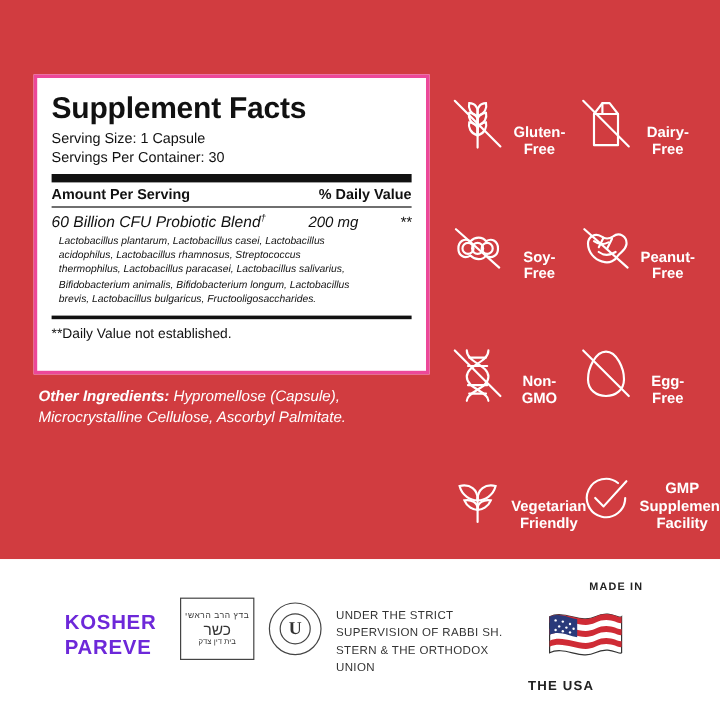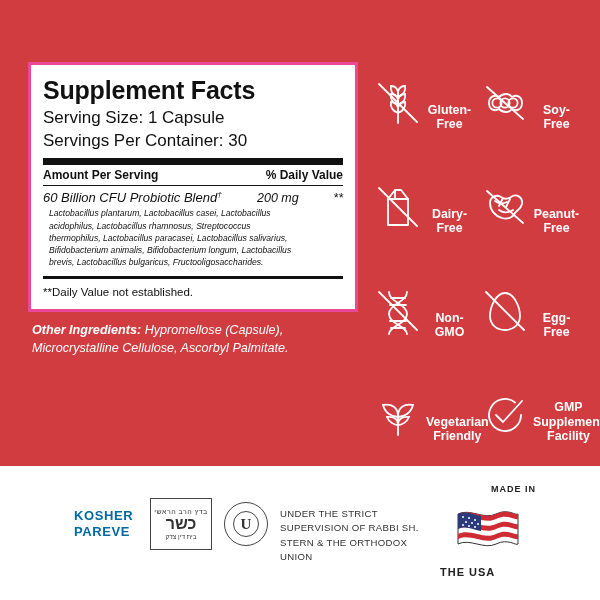--- a/index.html
+++ b/index.html
@@ -25,21 +25,21 @@
   .facts-card {
     position: absolute; left: 28px; top: 62px; width: 330px; height: 250px;
     background: #ffffff;
     border: 3px solid #ec4899;
     padding: 10px 12px 8px 12px;
   }
   .facts-title {
     font-size: 25px; font-weight: bold; color: #111; letter-spacing: -0.2px;
     line-height: 1.05; margin: 2px 0 4px 0;
   }
-  .facts-line { font-size: 17px; color: #111; line-height: 1.35; }
+  .facts-line { font-size: 12px; color: #111; line-height: 1.35; }
   .rule-thick { border-bottom: 7px solid #111; margin: 5px 0 0 0; }
   .rule-med { border-bottom: 3px solid #111; margin: 0; }
   .rule-thin { border-bottom: 1px solid #111; margin: 0; }
   .row-head {
     display: flex; justify-content: space-between; align-items: baseline;
     font-size: 12px; font-weight: bold; color: #111; padding: 3px 0 3px 0;
   }
   .blend-row {
     display: flex; align-items: baseline; padding: 4px 0 1px 0; font-style: italic;
   }
@@ -69,30 +69,30 @@
     display: flex; flex-direction: row; align-items: flex-end; justify-content: flex-start;
     height: 102px;
   }
   .icon-art { height: 58px; display: flex; align-items: center; justify-content: center; }
   .icon-label {
     color: #ffffff; font-size: 12.4px; font-weight: bold; text-align: center;
     line-height: 1.18; margin-top: 2px;
   }
   .kosher-text {
     position: absolute; left: 54px; top: 508px; width: 100px;
-    color: #0369a1; font-size: 13px; font-weight: bold; letter-spacing: 0.6px;
-    line-height: 1.25; text-align: left; margin-left: 20px;
+    color: #6d28d9; font-size: 17px; font-weight: bold; letter-spacing: 0.6px;
+    line-height: 1.25; text-align: left;
   }
   .hebrew-seal {
     position: absolute; left: 150px; top: 498px; width: 62px; height: 52px;
     border: 1.4px solid #444; display: flex; flex-direction: column;
     align-items: center; justify-content: center; color: #333;
   }
   .hebrew-seal .heb-top { font-size: 7px; letter-spacing: 0.5px; }
-  .hebrew-seal .heb-mid { font-size: 16px; font-weight: bold; text-align: right; }
+  .hebrew-seal .heb-mid { font-size: 13px; font-weight: normal; text-align: right; }
   .hebrew-seal .heb-bot { font-size: 6.4px; }
   .ou-mark {
     position: absolute; left: 224px; top: 502px; width: 44px; height: 44px;
     border: 1.6px solid #444; border-radius: 50%;
     display: flex; align-items: center; justify-content: center;
     font-size: 21px; font-weight: bold; color: #333;
     font-family: "Liberation Serif", serif;
   }
   .ou-mark .u-inner {
     width: 26px; height: 26px; border: 1.6px solid #444; border-radius: 50%;
@@ -163,41 +163,41 @@
           <path d="M28 38 C22 36 20 31 21 27 C26 27 29 31 28 37"></path>
           <path d="M28 38 C34 36 36 31 35 27 C30 27 27 31 28 37"></path>
           <path d="M9 9 L47 47"></path>
         </svg>
       </div>
       <div class="icon-label">Gluten-Free</div>
     </div>
 
     <div class="icon-cell">
       <div class="icon-art">
+        <svg width="56" height="56" viewBox="0 0 56 56" fill="none" stroke="#ffffff" stroke-width="1.8" stroke-linecap="round" stroke-linejoin="round">
+          <path d="M18 20 L18 46 L38 46 L38 20 L31 11 L25 11 Z"></path>
+          <path d="M18 20 L38 20"></path>
+          <path d="M25 11 L25 20"></path>
+          <path d="M9 9 L47 47"></path>
+        </svg>
+      </div>
+      <div class="icon-label">Dairy-Free</div>
+    </div>
+
+    <div class="icon-cell">
+      <div class="icon-art">
         <svg width="56" height="56" viewBox="0 0 56 56" fill="none" stroke="#ffffff" stroke-width="1.8" stroke-linecap="round">
           <path d="M12 28 C12 22 17 19 22 22 C26 18 32 18 35 22 C40 19 45 22 45 28 C45 34 40 37 35 34 C32 38 26 38 22 34 C17 37 12 34 12 28 Z"></path>
           <circle cx="20" cy="28" r="4.6"></circle>
           <circle cx="28" cy="28" r="4.6"></circle>
           <circle cx="36" cy="28" r="4.6"></circle>
           <path d="M10 12 L46 44"></path>
         </svg>
       </div>
       <div class="icon-label">Soy-Free</div>
-    </div>
-
-    <div class="icon-cell">
-      <div class="icon-art">
-        <svg width="56" height="56" viewBox="0 0 56 56" fill="none" stroke="#ffffff" stroke-width="1.8" stroke-linecap="round" stroke-linejoin="round">
-          <path d="M18 20 L18 46 L38 46 L38 20 L31 11 L25 11 Z"></path>
-          <path d="M18 20 L38 20"></path>
-          <path d="M25 11 L25 20"></path>
-          <path d="M9 9 L47 47"></path>
-        </svg>
-      </div>
-      <div class="icon-label">Dairy-Free</div>
     </div>
 
     <div class="icon-cell">
       <div class="icon-art">
         <svg width="56" height="56" viewBox="0 0 56 56" fill="none" stroke="#ffffff" stroke-width="1.8" stroke-linecap="round">
           <path d="M13 24 C13 18 19 15 24 18 C28 21 31 20 34 18 C39 14 46 18 45 25 C44 30 40 31 38 34 C36 38 31 41 25 39 C18 37 13 31 13 24 Z"></path>
           <path d="M18 22 C22 25 26 25 30 23"></path>
           <path d="M22 31 C26 34 31 34 36 31"></path>
           <path d="M26 19 L22 27"></path>
           <path d="M33 20 L29 28"></path>

